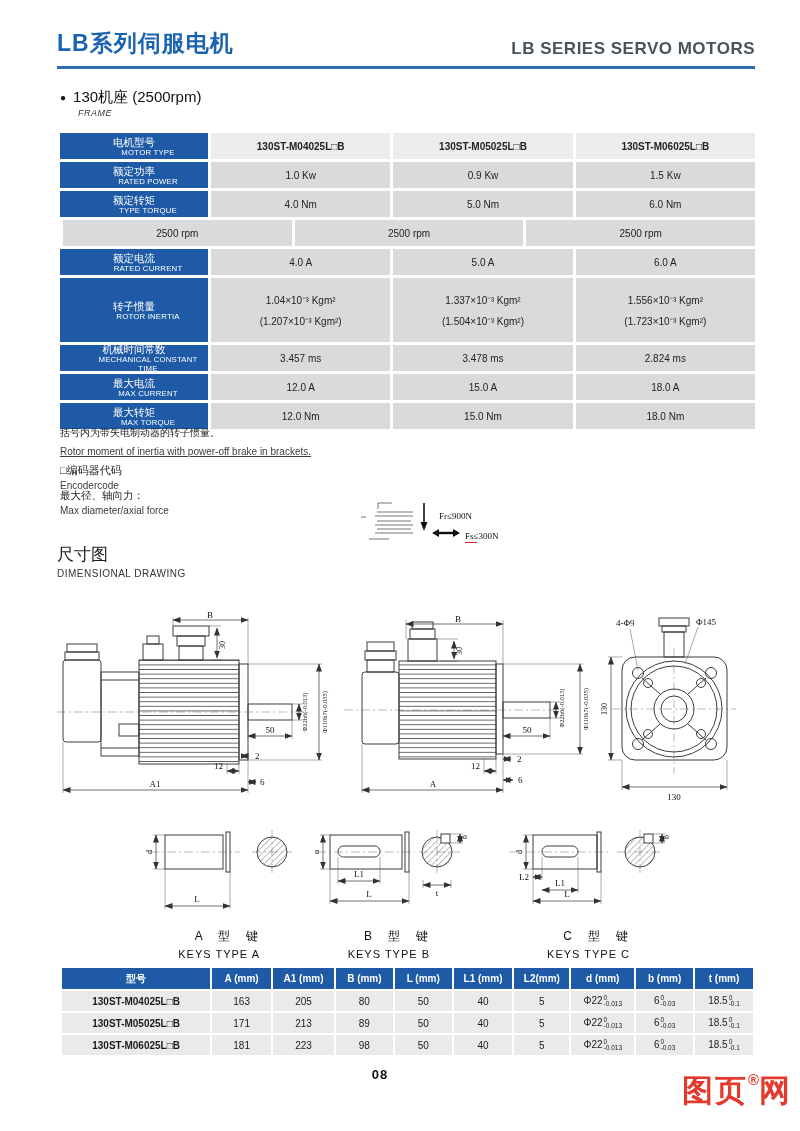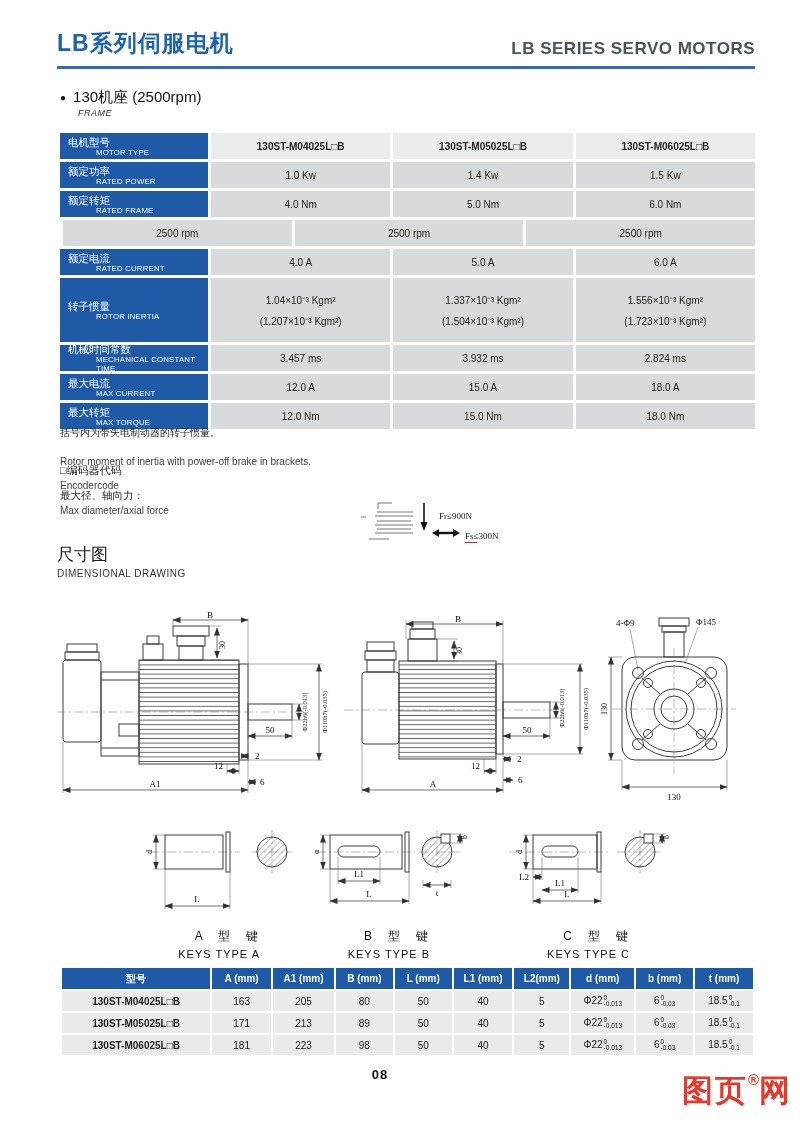--- a/index.html
+++ b/index.html
@@ -17,31 +17,31 @@
   .frame{position:absolute;left:60px;top:88px;}
   .frame .r1{display:flex;align-items:center;font-size:15px;color:#111;}
   .frame .dot{font-size:10px;margin-right:7px;}
   .frame .en{font-size:9px;color:#333;margin-left:18px;margin-top:1px;letter-spacing:0.5px;font-style:italic;}
 
   
   .spec{position:absolute;left:60px;top:133px;width:695px;}
   .srow{display:flex;height:26px;margin-bottom:3px;}
   .srow.tall{height:64px;}
   .slabel{width:148px;background:#1e5aa5;color:#fff;display:flex;flex-direction:column;
-          justify-content:center;padding:2px 8px;box-sizing:border-box;}
+          justify-content:center;padding:2px 8px;box-sizing:border-box;text-align:center;}
   .slabel .zh{font-size:10.5px;line-height:12px;}
   .slabel .en{font-size:7.8px;line-height:9px;letter-spacing:0.2px;margin-left:28px;}
   .scell{flex:1;background:#d9dadb;margin-left:3px;display:flex;flex-direction:column;
          align-items:center;justify-content:center;font-size:10px;color:#222;gap:7px;}
   .srow.first .scell{background:#ebecec;font-weight:bold;font-size:10px;}
 
   
   .note{position:absolute;left:60px;top:426px;}
   .note .zh{font-size:10px;color:#1a1a1a;}
-  .note .en{font-size:10px;color:#3d3d3d;margin-top:16px;}
+  .note .en{font-size:10px;color:#3d3d3d;margin-top:6px;text-decoration:underline;}
   .enc{position:absolute;left:60px;top:463px;}
   .enc .zh{font-size:11px;color:#1a1a1a;}
   .enc .en{font-size:10px;color:#3d3d3d;margin-top:2px;}
   .axial{position:absolute;left:60px;top:489px;}
   .axial .zh{font-size:10.5px;color:#1a1a1a;}
   .axial .en{font-size:10px;color:#3d3d3d;margin-top:2px;}
   .forcewrap{position:absolute;left:355px;top:495px;}
 
   
   .dimtitle{position:absolute;left:57px;top:543px;}
@@ -119,27 +119,27 @@
       <div class="scell">130ST-M04025L□B</div>
       <div class="scell">130ST-M05025L□B</div>
       <div class="scell">130ST-M06025L□B</div>
     </div>
     <div class="srow">
       <div class="slabel">
         <div class="zh">额定功率</div>
         <div class="en">RATED POWER</div>
       </div>
       <div class="scell">1.0 Kw</div>
-      <div class="scell">1.4 Kw</div>
+      <div class="scell">0.9 Kw</div>
       <div class="scell">1.5 Kw</div>
     </div>
     <div class="srow">
       <div class="slabel">
         <div class="zh">额定转矩</div>
-        <div class="en">RATED FRAME</div>
+        <div class="en">TYPE TORQUE</div>
       </div>
       <div class="scell">4.0 Nm</div>
       <div class="scell">5.0 Nm</div>
       <div class="scell">6.0 Nm</div>
     </div>
     <div class="srow">
       <div class="scell">2500 rpm</div>
       <div class="scell">2500 rpm</div>
       <div class="scell">2500 rpm</div>
     </div>
@@ -169,21 +169,21 @@
         <div>1.556×10⁻³ Kgm²</div>
         <div>(1.723×10⁻³ Kgm²)</div>
       </div>
     </div>
     <div class="srow">
       <div class="slabel">
         <div class="zh">机械时间常数</div>
         <div class="en">MECHANICAL CONSTANT TIME</div>
       </div>
       <div class="scell">3.457 ms</div>
-      <div class="scell">3.932 ms</div>
+      <div class="scell">3.478 ms</div>
       <div class="scell">2.824 ms</div>
     </div>
     <div class="srow">
       <div class="slabel">
         <div class="zh">最大电流</div>
         <div class="en">MAX CURRENT</div>
       </div>
       <div class="scell">12.0 A</div>
       <div class="scell">15.0 A</div>
       <div class="scell">18.0 A</div>

